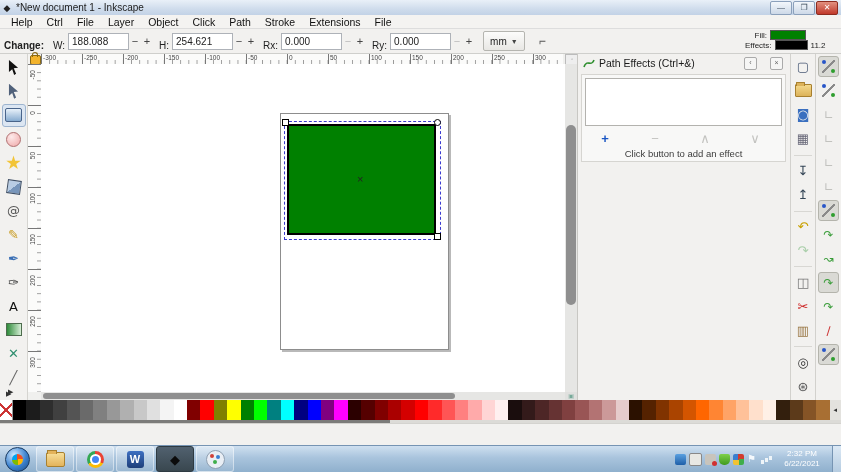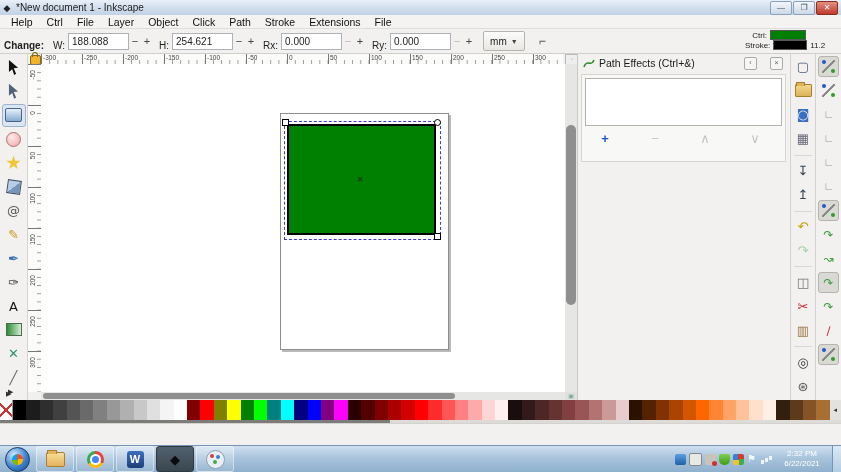--- a/index.html
+++ b/index.html
@@ -213,26 +213,26 @@
       </span>
     <div id="unitbtn">
       <span>mm</span>
       <span style="font-size:7px;color:#444;">▼</span>
     </div>
     <span id="sharpicon">⌐</span>
   </div>
 
   <div id="fsTop" class="abs">
     <div class="r">
-        <span>Ctrl:</span>
+        <span>Fill:</span>
       <span class="sw" style="background: rgb(0, 128, 0);"></span>
         <span style="width:18px;"></span>
       </div>
     <div class="r">
-        <span>Stroke:</span>
+        <span>Effects:</span>
       <span class="sw" style="background: rgb(0, 0, 0);"></span>
       <span style="width:18px;">11.2</span>
       </div>
   </div>
 
   <div id="toolbox" class="abs">
       <div class="tool">
         <div class="k-arrow"></div>
       </div>
       <div class="tool">
@@ -309,20 +309,21 @@
     <span id="docktitle">Path Effects (Ctrl+&amp;)</span>
   </div>
   <div class="dockbtn abs" style="left:744px;">‹</div>
   <div class="dockbtn abs" style="left:770px;">×</div>
   <div id="peGroup" class="abs"></div>
   <div id="pelist" class="abs"></div>
   <div id="peadd" class="pebtn abs" style="left:595px;">+</div>
   <div class="pebtn dim abs" style="left:645px;">−</div>
   <div class="pebtn dim abs" style="left:695px;">∧</div>
   <div class="pebtn dim abs" style="left:745px;">∨</div>
+  <div id="pehint" class="abs">Click button to add an effect</div>
   <div class="dockarrow abs" style="left:796px;">▶</div>
   <div class="dockarrow abs" style="left:823px;">▶</div>
 
   <div id="cmdbar" class="abs">
       <div class="cmd">
         <div class="ch" style="color: rgb(74, 90, 118);">▢</div>
       </div>
       <div class="cmd">
         <div class="ic-folder"></div>
       </div>

